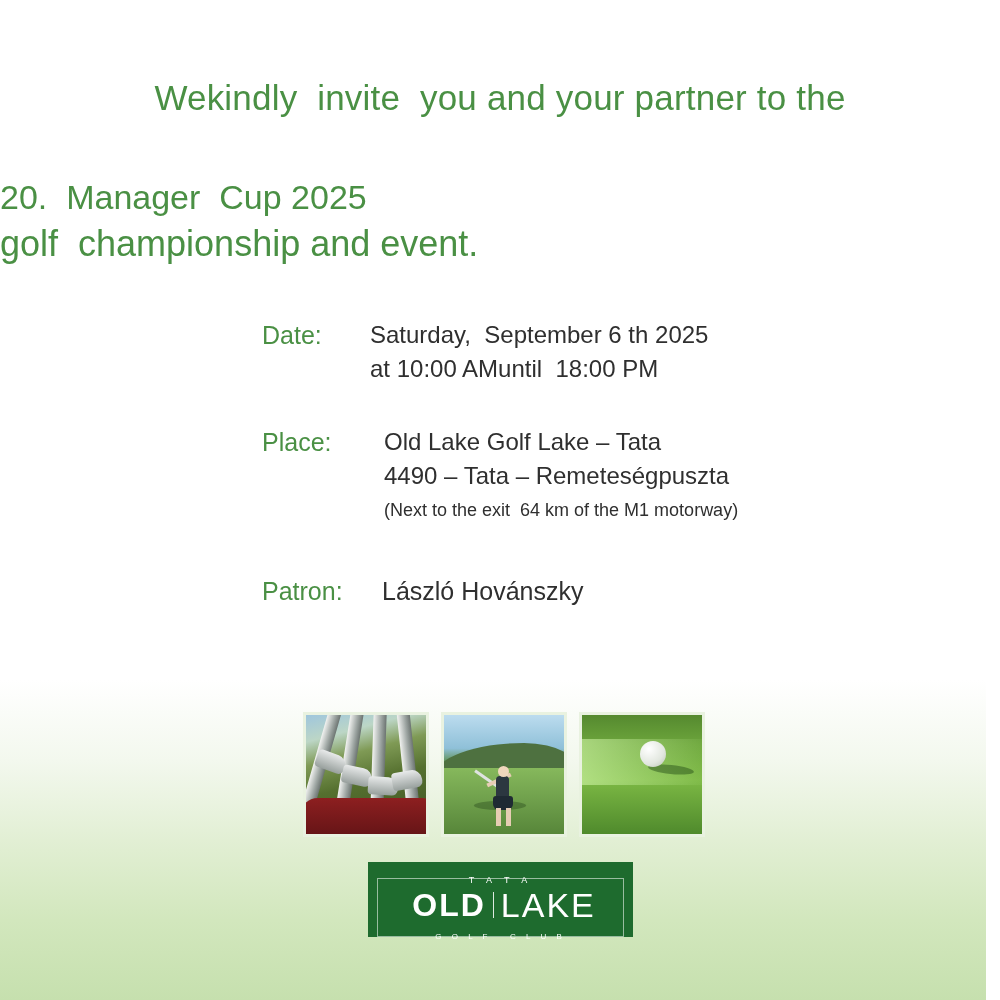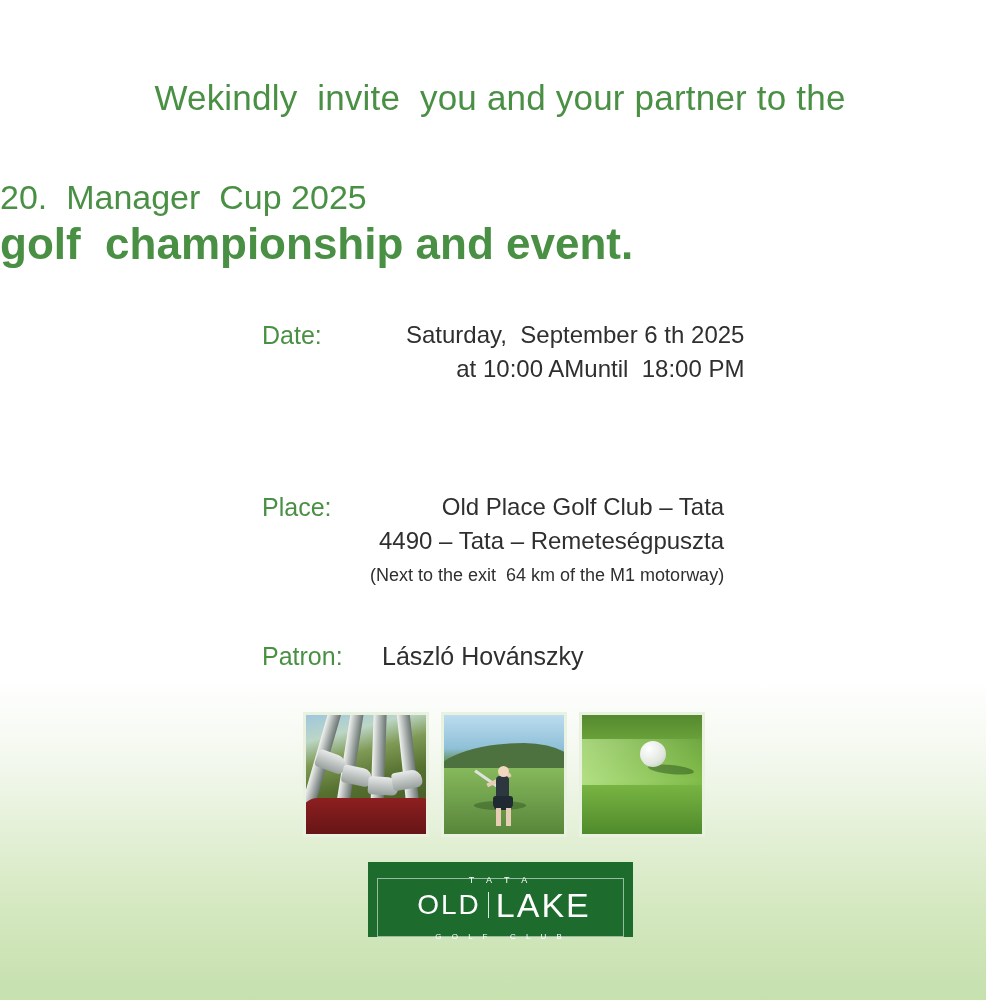--- a/index.html
+++ b/index.html
@@ -47,54 +47,52 @@
     left: 0;
     width: 1000px;
     color: #4a9044;
   }
   .title-line1 {
     font-size: 34px;
     line-height: 44px;
     white-space: pre;
   }
   .title-line2 {
-    font-size: 44px;
+    font-size: 36px;
     line-height: 50px;
     white-space: pre;
-    font-weight: bold;
   }
 
   
   .details {
     position: absolute;
     top: 318px;
     left: 262px;
     width: 640px;
   }
   .row {
     display: flex;
     align-items: flex-start;
   }
-  .row-date    { margin-top: 0px; gap: 36px; }
-  .row-place   { margin-top: 104px; }
+  .row-date    { margin-top: 0px; }
+  .row-place   { margin-top: 39px; gap: 14px; }
   .row-patron  { margin-top: 49px; align-items: center; }
 
   .label {
     color: #4a9044;
     font-size: 25px;
     line-height: 34px;
     width: 108px;
     flex: none;
     white-space: pre;
   }
   .value {
     color: #2f2f2f;
     font-size: 24px;
     line-height: 34px;
-    text-align: right;
   }
   .value .l1, .value .l2 {
     white-space: pre;
   }
   .value .small {
     font-size: 18px;
     line-height: 30px;
     white-space: pre;
     display: block;
     margin-top: 2px;
@@ -289,22 +287,22 @@
     letter-spacing: 5px;
     margin-bottom: 1px;
     white-space: pre;
   }
   .logo-main {
     display: flex;
     align-items: center;
     color: #ffffff;
   }
   .logo-old {
-    font-size: 28px;
-    font-weight: normal;
+    font-size: 32px;
+    font-weight: bold;
     letter-spacing: 2px;
     white-space: pre;
     margin-left: 7px;
   }
   .logo-divider {
     width: 1px;
     height: 26px;
     background: rgba(255,255,255,0.85);
     margin: 0 7px;
   }
@@ -339,21 +337,21 @@
       <div class="label">Date:</div>
       <div class="value">
         <div class="l1">Saturday,  September 6 th 2025</div>
         <div class="l2">at 10:00 AMuntil  18:00 PM</div>
       </div>
     </div>
 
     <div class="row row-place">
       <div class="label">Place:</div>
       <div class="value">
-        <div class="l1">Old Place Golf Club – Tata</div>
+        <div class="l1">Old Lake Golf Lake – Tata</div>
         <div class="l2">4490 – Tata – Remeteségpuszta</div>
         <span class="small">(Next to the exit  64 km of the M1 motorway)</span>
       </div>
     </div>
 
     <div class="row row-patron">
       <div class="label">Patron:</div>
       <div class="patron-value">László Hovánszky</div>
     </div>
 

